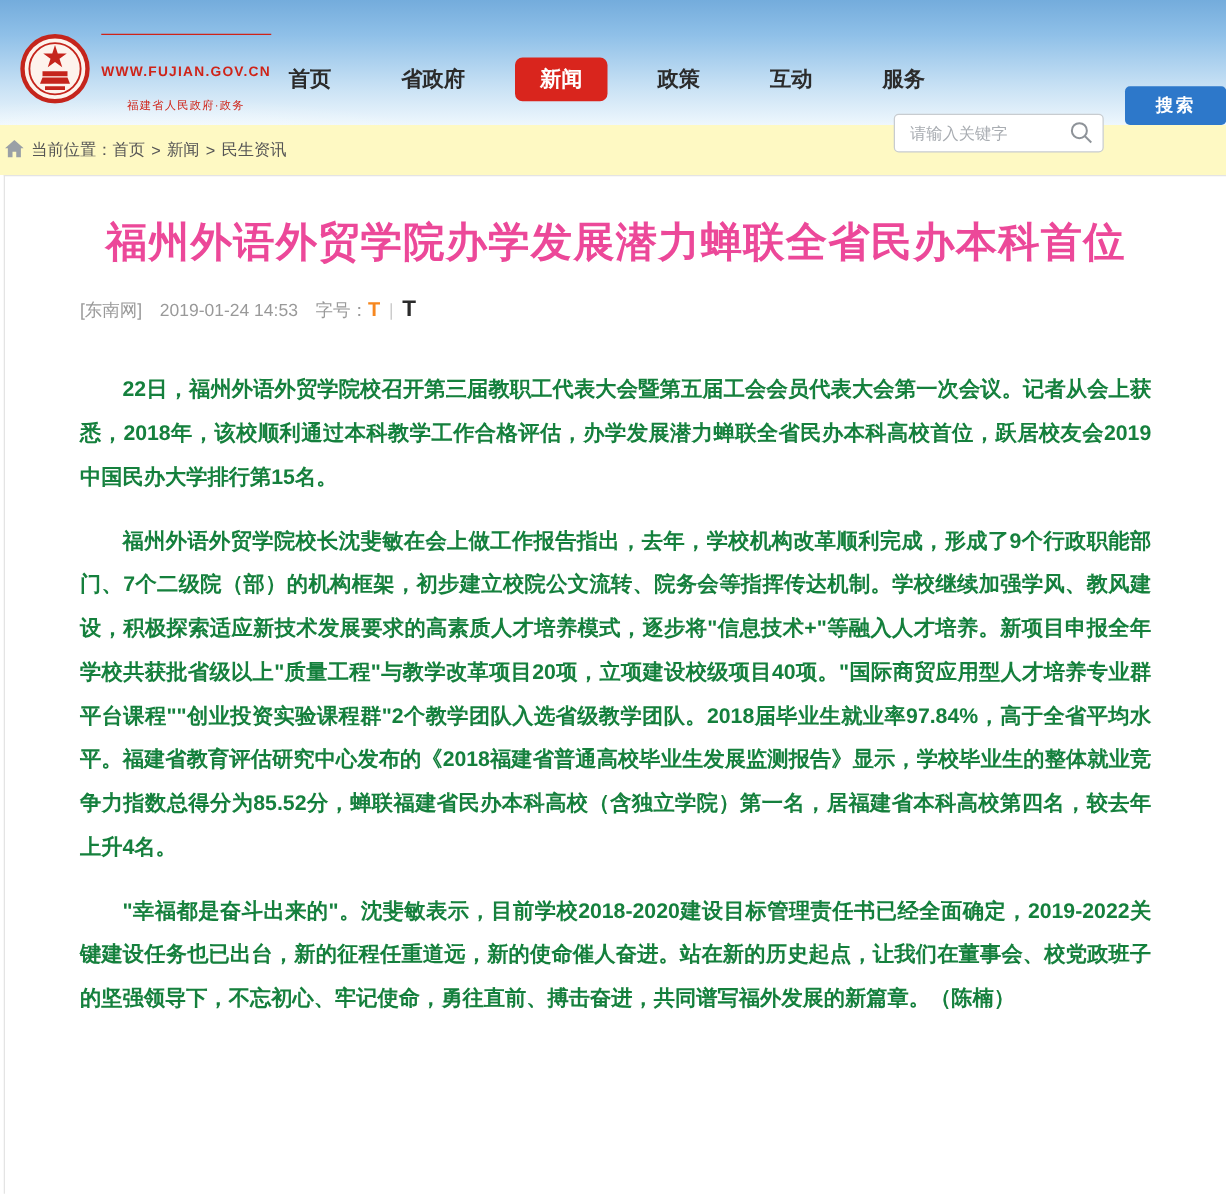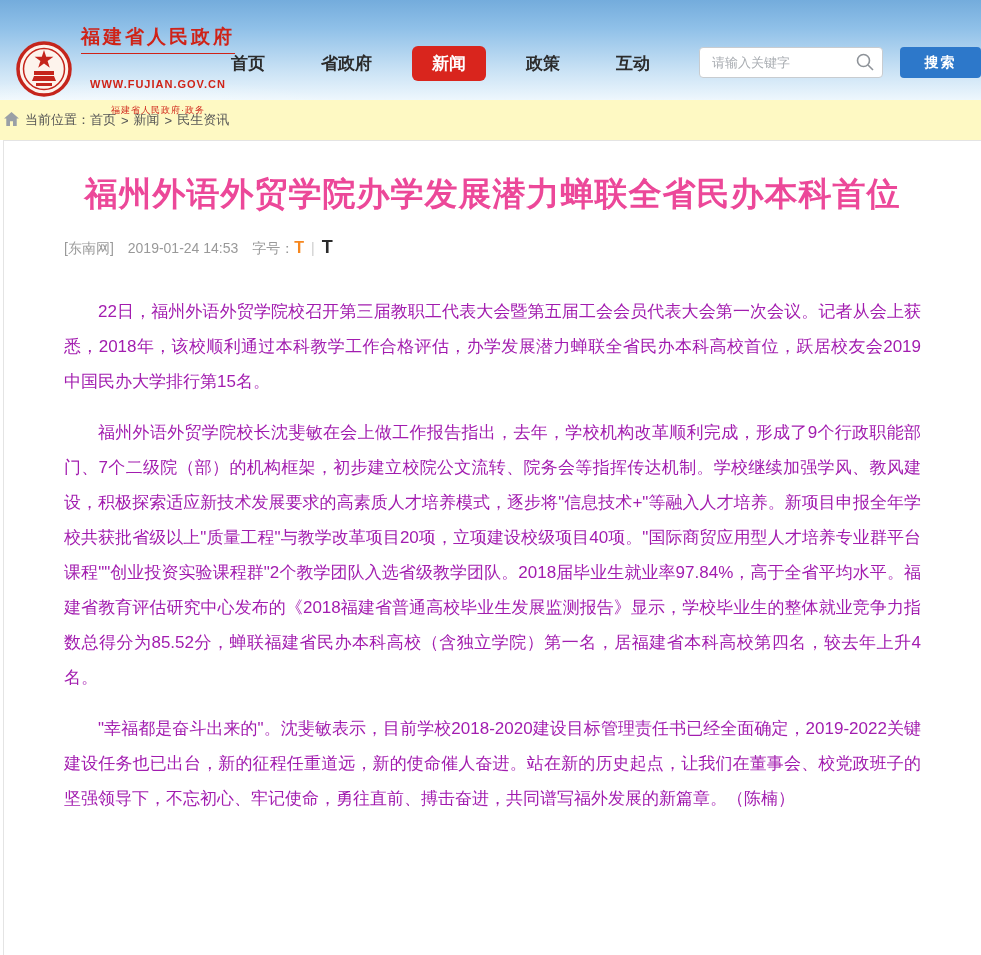--- a/index.html
+++ b/index.html
@@ -21,21 +21,21 @@
   .logo-divider { width:100%; height:0; border-top:1px solid #cf2318; margin:3px 0 3px; }
   .logo-url { color:#cf2318; font-size:11px; font-weight:bold; letter-spacing:1px;margin-top:21px; }
   .logo-sub { color:#cf2318; font-size:9px; margin-top:14px; letter-spacing:1px; }
 
   .nav { position:absolute; left:203px; top:46px; display:flex; align-items:center; height:34px; }
   .nav-item { display:inline-block; color:#2b2b2b; font-size:17px; font-weight:600;
     text-decoration:none; padding:6px 0; margin:0 28px; cursor:pointer; white-space:nowrap; }
   .nav-item.active { background:#d9251d; color:#fff; border-radius:6px; padding:6px 20px; margin:0 12px; }
 
   .search { position:absolute; right:0; top:47px; display:flex; align-items:center; }
-  .search-box { position:relative; width:184px; height:31px; }
+  .search-box { position:relative; width:168px; height:31px;margin-top:44px; }
   .search-input { width:100%; height:100%; border:1px solid #c8ccd0; border-radius:4px;
     padding:0 34px 0 12px; font-size:13px; color:#333; background:#fff; outline:none;
     font-family:"Liberation Sans","DejaVu Sans",sans-serif; }
   .search-input::placeholder { color:#a9adb2; }
   .search-icon { position:absolute; right:8px; top:5px; width:20px; height:20px; cursor:pointer; }
   .search-btn { width:81px; height:31px; margin-left:17px; background:#2d78ca; color:#ffffff;
     border:none; border-radius:4px; font-size:14px; font-weight:bold; letter-spacing:2px;
     cursor:pointer; font-family:inherit; }
 
   
@@ -50,40 +50,39 @@
     border:1px solid #e4e4e4; border-right:none; background:#fff; }
   .article-inner { padding:36px 60px 0 60px; }
   .article-title { text-align:center; font-size:33px; line-height:34px; font-weight:bold;
     color:#ec4899; letter-spacing:1px; }
   .article-meta { margin-top:26px; font-size:14px; color:#999; }
   .article-meta .m-gap { display:inline-block; width:14px; }
   .fs-large { color:#f6871f; font-size:16px; font-weight:bold; cursor:pointer; }
   .fs-sep { color:#ccc; margin:0 7px; }
   .fs-small { color:#2b2b2b; font-size:18px; font-weight:bold; cursor:pointer; }
   .article-body { margin-top:36px; }
-  .article-body p { font-size:17px; color:#a21caf; line-height:35px; text-indent:2em;
-    text-align:justify; margin-bottom:16px; }
+  .article-body p { font-size:17px; color:#15803d; line-height:35px; text-indent:2em;
+    text-align:justify; margin-bottom:16px;font-weight:bold; }
 </style>
 </head>
 <body>
 
 <div class="header">
   <div class="logo">
     <span>
       <svg class="logo-emblem" viewBox="0 0 56 56">
         <circle cx="28" cy="28" r="26" fill="#fdf3ec" stroke="#c5251c" stroke-width="3.5"></circle>
         <circle cx="28" cy="28" r="20.5" fill="none" stroke="#c5251c" stroke-width="1.5"></circle>
         <path d="M28 9 l2.2 6.8 7.2 0 -5.8 4.2 2.2 6.8 -5.8 -4.2 -5.8 4.2 2.2 -6.8 -5.8 -4.2 7.2 0 z" fill="#c5251c"></path>
         <rect x="18" y="30" width="20" height="4" fill="#c5251c"></rect>
         <path d="M16 40 h24 l-2 -5 h-20 z" fill="#c5251c"></path>
         <rect x="20" y="42" width="16" height="3" fill="#c5251c"></rect>
       </svg>
     </span>
     <span class="logo-text">
-      <span class="logo-title">福建省人民政府</span>
       <span class="logo-divider"></span>
       <span class="logo-url">WWW.FUJIAN.GOV.CN</span>
       <span class="logo-sub">福建省人民政府·政务</span>
     </span>
   </div>
 
   <nav class="nav">
     <a class="nav-item">首页</a>
     <a class="nav-item">省政府</a>
     <a class="nav-item active">新闻</a>

